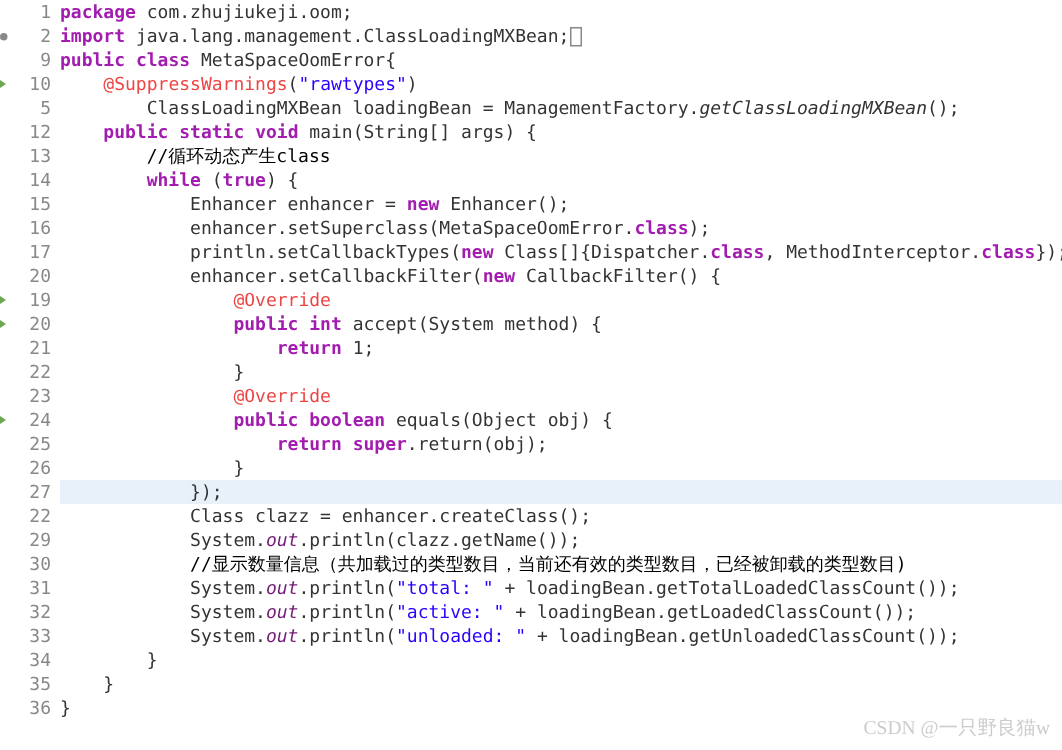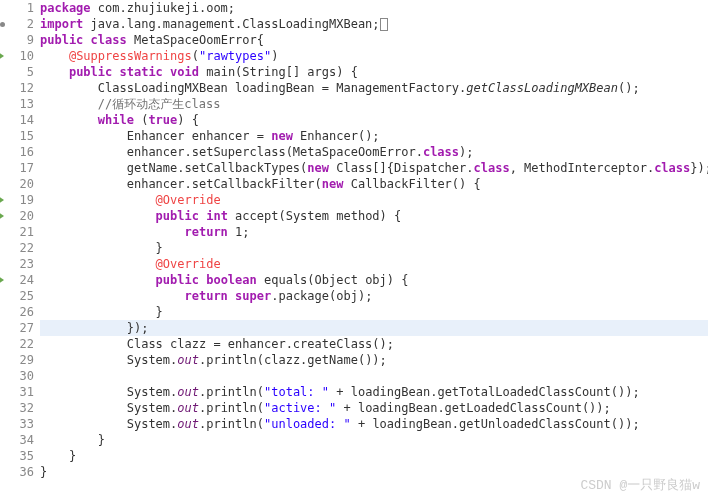--- a/index.html
+++ b/index.html
@@ -6,26 +6,26 @@
 .editor{display:flex}
 .gutter{background:#fff;text-align:right;padding:0 6px;color:#888;user-select:none;width:28px}
 .gutter div{height:16px;line-height:16px;position:relative}
 .marker{position:absolute;left:-8px;top:4px;width:0;height:0;border-top:4px solid transparent;border-bottom:4px solid transparent;border-left:6px solid #6aa84f}
 .bullet{position:absolute;left:-6px;top:6px;width:5px;height:5px;background:#888;border-radius:50%}
 .code{flex:1;overflow:hidden}
 .code div{height:16px;line-height:16px;white-space:pre}
 .hl{background:#e8f0fa}
 .kw{color:#a21caf;font-weight:bold}
 .str{color:#2a00ff}
-.com{color:#737373}
+.com{color:#000000}
 .ann{color:#ef4444}
 .fld{color:#701a75;font-style:italic}
 .mth{font-style:italic}
 .cur{border:1px solid #888;display:inline-block;width:6px;height:11px;vertical-align:middle}
-.watermark{position:fixed;right:8px;bottom:6px;color:#ccc;font-family:Liberation Mono, monospace;font-size:13px}
+.watermark{position:fixed;right:8px;bottom:6px;color:#ccc;font-family:Liberation Serif, serif;font-size:13px}
 </style>
 </head>
 <body>
 
 <div class="editor">
   <div class="gutter">
       <div>1</div>
       <div>2<span class="bullet"></span></div>
       <div>9</div>
       <div>10<span class="marker"></span></div>
@@ -54,40 +54,40 @@
       <div>33</div>
       <div>34</div>
       <div>35</div>
       <div>36</div>
     </div>
   <div class="code">
 <div><span class="kw">package</span><span> com.zhujiukeji.oom;</span></div>
 <div><span class="kw">import</span><span> java.lang.management.ClassLoadingMXBean;</span><span class="cur"></span></div>
 <div><span class="kw">public</span> <span class="kw">class</span><span> MetaSpaceOomError{</span></div>
 <div><span>    </span><span class="ann">@SuppressWarnings</span><span>(</span><span class="str">"rawtypes"</span><span>)</span></div>
+<div><span>        </span><span>ClassLoadingMXBean loadingBean = ManagementFactory.</span><span class="mth">getClassLoadingMXBean</span><span>();</span></div>
 <div><span>    </span><span class="kw">public</span> <span class="kw">static</span> <span class="kw">void</span><span> main(String[] args) {</span></div>
-<div><span>        </span><span>ClassLoadingMXBean loadingBean = ManagementFactory.</span><span class="mth">getClassLoadingMXBean</span><span>();</span></div>
 <div><span>        </span><span class="com">//循环动态产生class</span></div>
 <div><span>        </span><span class="kw">while</span><span> (</span><span class="kw">true</span><span>) {</span></div>
 <div><span>            </span><span>Enhancer enhancer = </span><span class="kw">new</span><span> Enhancer();</span></div>
 <div><span>            </span><span>enhancer.setSuperclass(MetaSpaceOomError.</span><span class="kw">class</span><span>);</span></div>
-<div><span>            </span><span>getName.setCallbackTypes(</span><span class="kw">new</span><span> Class[]{Dispatcher.</span><span class="kw">class</span><span>, MethodInterceptor.</span><span class="kw">class</span><span>});</span></div>
+<div><span>            </span><span>println.setCallbackTypes(</span><span class="kw">new</span><span> Class[]{Dispatcher.</span><span class="kw">class</span><span>, MethodInterceptor.</span><span class="kw">class</span><span>});</span></div>
 <div><span>            </span><span>enhancer.setCallbackFilter(</span><span class="kw">new</span><span> CallbackFilter() {</span></div>
 <div><span>                </span><span class="ann">@Override</span></div>
 <div><span>                </span><span class="kw">public</span> <span class="kw">int</span><span> accept(System method) {</span></div>
 <div><span>                    </span><span class="kw">return</span><span> 1;</span></div>
 <div><span>                </span><span>}</span></div>
 <div><span>                </span><span class="ann">@Override</span></div>
 <div><span>                </span><span class="kw">public</span> <span class="kw">boolean</span><span> equals(Object obj) {</span></div>
-<div><span>                    </span><span class="kw">return</span> <span class="kw">super</span><span>.package(obj);</span></div>
+<div><span>                    </span><span class="kw">return</span> <span class="kw">super</span><span>.return(obj);</span></div>
 <div><span>                </span><span>}</span></div>
 <div class="hl"><span>            </span><span>});</span></div>
 <div><span>            </span><span>Class clazz = enhancer.createClass();</span></div>
 <div><span>            </span><span>System.</span><span class="fld">out</span><span>.println(clazz.getName());</span></div>
-<div><span>            </span></div>
+<div><span>            </span><span class="com">//显示数量信息（共加载过的类型数目，当前还有效的类型数目，已经被卸载的类型数目)</span></div>
 <div><span>            </span><span>System.</span><span class="fld">out</span><span>.println(</span><span class="str">"total: "</span><span> + loadingBean.getTotalLoadedClassCount());</span></div>
 <div><span>            </span><span>System.</span><span class="fld">out</span><span>.println(</span><span class="str">"active: "</span><span> + loadingBean.getLoadedClassCount());</span></div>
 <div><span>            </span><span>System.</span><span class="fld">out</span><span>.println(</span><span class="str">"unloaded: "</span><span> + loadingBean.getUnloadedClassCount());</span></div>
 <div><span>        </span><span>}</span></div>
 <div><span>    </span><span>}</span></div>
 <div><span>}</span></div>
   </div>
 </div>
 
 <div class="watermark">CSDN @一只野良猫w</div>

